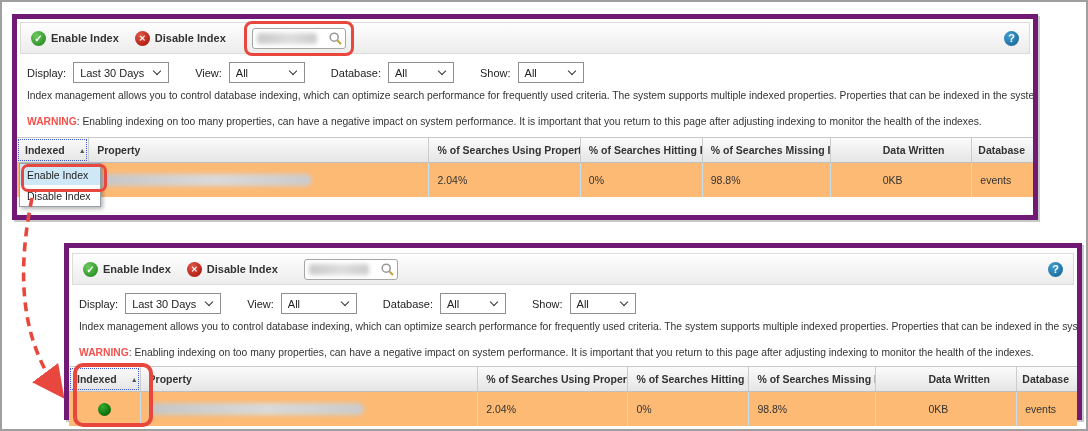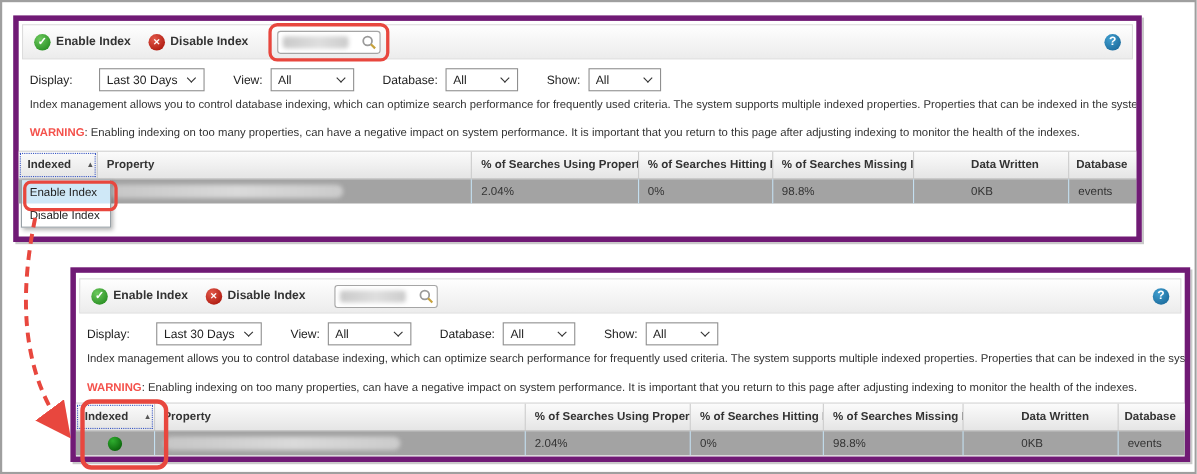--- a/index.html
+++ b/index.html
@@ -30,38 +30,38 @@
   .search-annotation{left:-8px;top:-7px;width:104px;height:29px;z-index:6;}
   .menu-annotation{left:1px;top:0px;width:80px;height:22px;border-radius:7px;z-index:7;}
   .indexed-annotation{left:4px;top:-4px;width:72px;height:56px;border-radius:10px;border-width:4px;z-index:6;}
   .arrow-layer{position:absolute;left:0;top:0;width:1088px;height:431px;pointer-events:none;z-index:8;}
 
   
   .filters{display:flex;align-items:center;padding:0 10px;margin-top:8px;font-size:11px;color:#222;}
   .filter-group{display:flex;align-items:center;margin-right:26px;}
   .filter-label{font-weight:normal;margin-right:7px;white-space:nowrap;}
   .select{border:1px solid #8f8f8f;background:#fff;height:21px;display:flex;align-items:center;justify-content:space-between;padding:0 6px;font-size:11px;cursor:pointer;box-sizing:border-box;}
-  .sel-display{width:96px;margin-left:17px;} .sel-view{width:76px;} .sel-database{width:66px;} .sel-show{width:66px;}
+  .sel-display{width:96px;} .sel-view{width:76px;} .sel-database{width:66px;} .sel-show{width:66px;}
   .chev{width:9px;height:9px;position:relative;margin-left:8px;flex:0 0 auto;}
   .chev::before{content:"";position:absolute;left:1px;top:0px;width:5px;height:5px;border-right:1.8px solid #333;border-bottom:1.8px solid #333;transform:rotate(45deg);}
 
   
   .desc{padding:7px 10px 0;font-size:10.3px;color:#333;white-space:nowrap;overflow:hidden;}
   .warning-line{padding:15px 10px 0;font-size:10.3px;color:#333;white-space:nowrap;overflow:hidden;}
   .warning-label{color:#f4524c;font-weight:bold;}
 
   
   .table-wrap{position:relative;margin-top:10px;border-top:1px solid #c9c9c9;}
   .panel.bottom .table-wrap{margin-top:8px;}
   .thead{display:flex;height:24px;background:linear-gradient(#fbfbfb,#e5e5e5);border-bottom:1px solid #bfbfbf;font-size:10.5px;font-weight:bold;color:#333;}
   .th{display:flex;align-items:center;padding:0 8px;border-right:1px solid #cccccc;box-sizing:border-box;position:relative;cursor:pointer;white-space:nowrap;overflow:hidden;}
   .th:last-child{border-right:none;justify-content:flex-end;}
   .th-focus::after{content:"";position:absolute;left:1px;top:1px;right:1px;bottom:1px;border:1px dotted #3a57c4;pointer-events:none;}
   .sort{font-size:7px;color:#555;margin-left:14px;}
-  .trow{display:flex;height:22px;background:#a3a3a3;font-size:10.5px;color:#333;cursor:pointer;}
+  .trow{display:flex;height:34px;background:#fdba74;font-size:10.5px;color:#333;cursor:pointer;}
   .td{display:flex;align-items:center;padding:0 8px;box-sizing:border-box;border-right:1px solid #c4dff0;overflow:hidden;}
   .td:last-child{border-right:none;}
   .c1{width:7.1%;} .c2{width:33.5%;} .c3{width:14.9%;} .c4{width:12%;} .c5{width:12.6%;} .c6{width:9.6%;margin-left:44px;} .c7{flex:1;}
   .prop-blur{width:215px;height:12px;border-radius:6px;background:linear-gradient(90deg,#c6c6c6,#dadada 55%,#cbcbcb);filter:blur(2px);}
   .dot{width:13px;height:13px;border-radius:50%;background:radial-gradient(circle at 35% 28%,#2fae2f,#0b650b 78%);margin:0 auto;}
 
   
   .context-menu{position:absolute;left:2px;top:25px;width:80px;background:#fff;border:1px solid #98a0a6;box-shadow:2px 2px 4px rgba(0,0,0,.3);z-index:5;font-size:10.5px;color:#222;}
   .menu-item{height:21px;display:flex;align-items:center;padding:0 7px;cursor:pointer;white-space:nowrap;}
   .menu-item.hl{background:#cfe8f7;}

